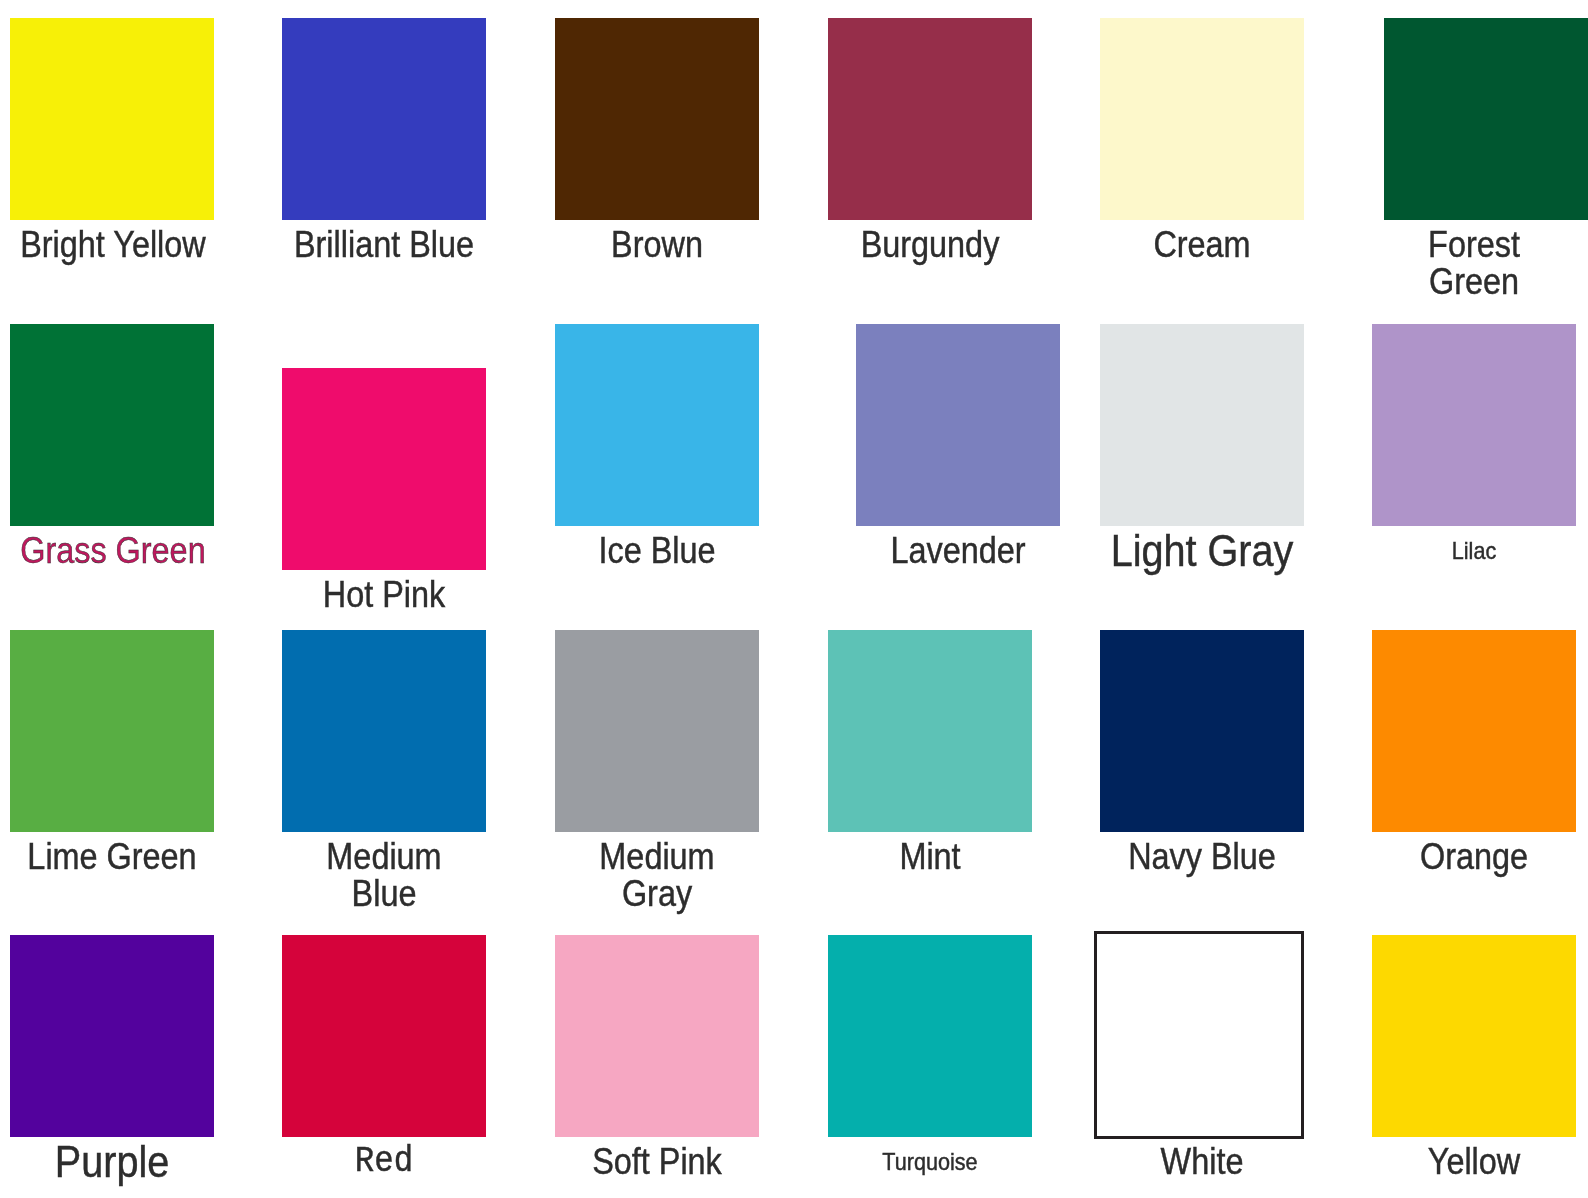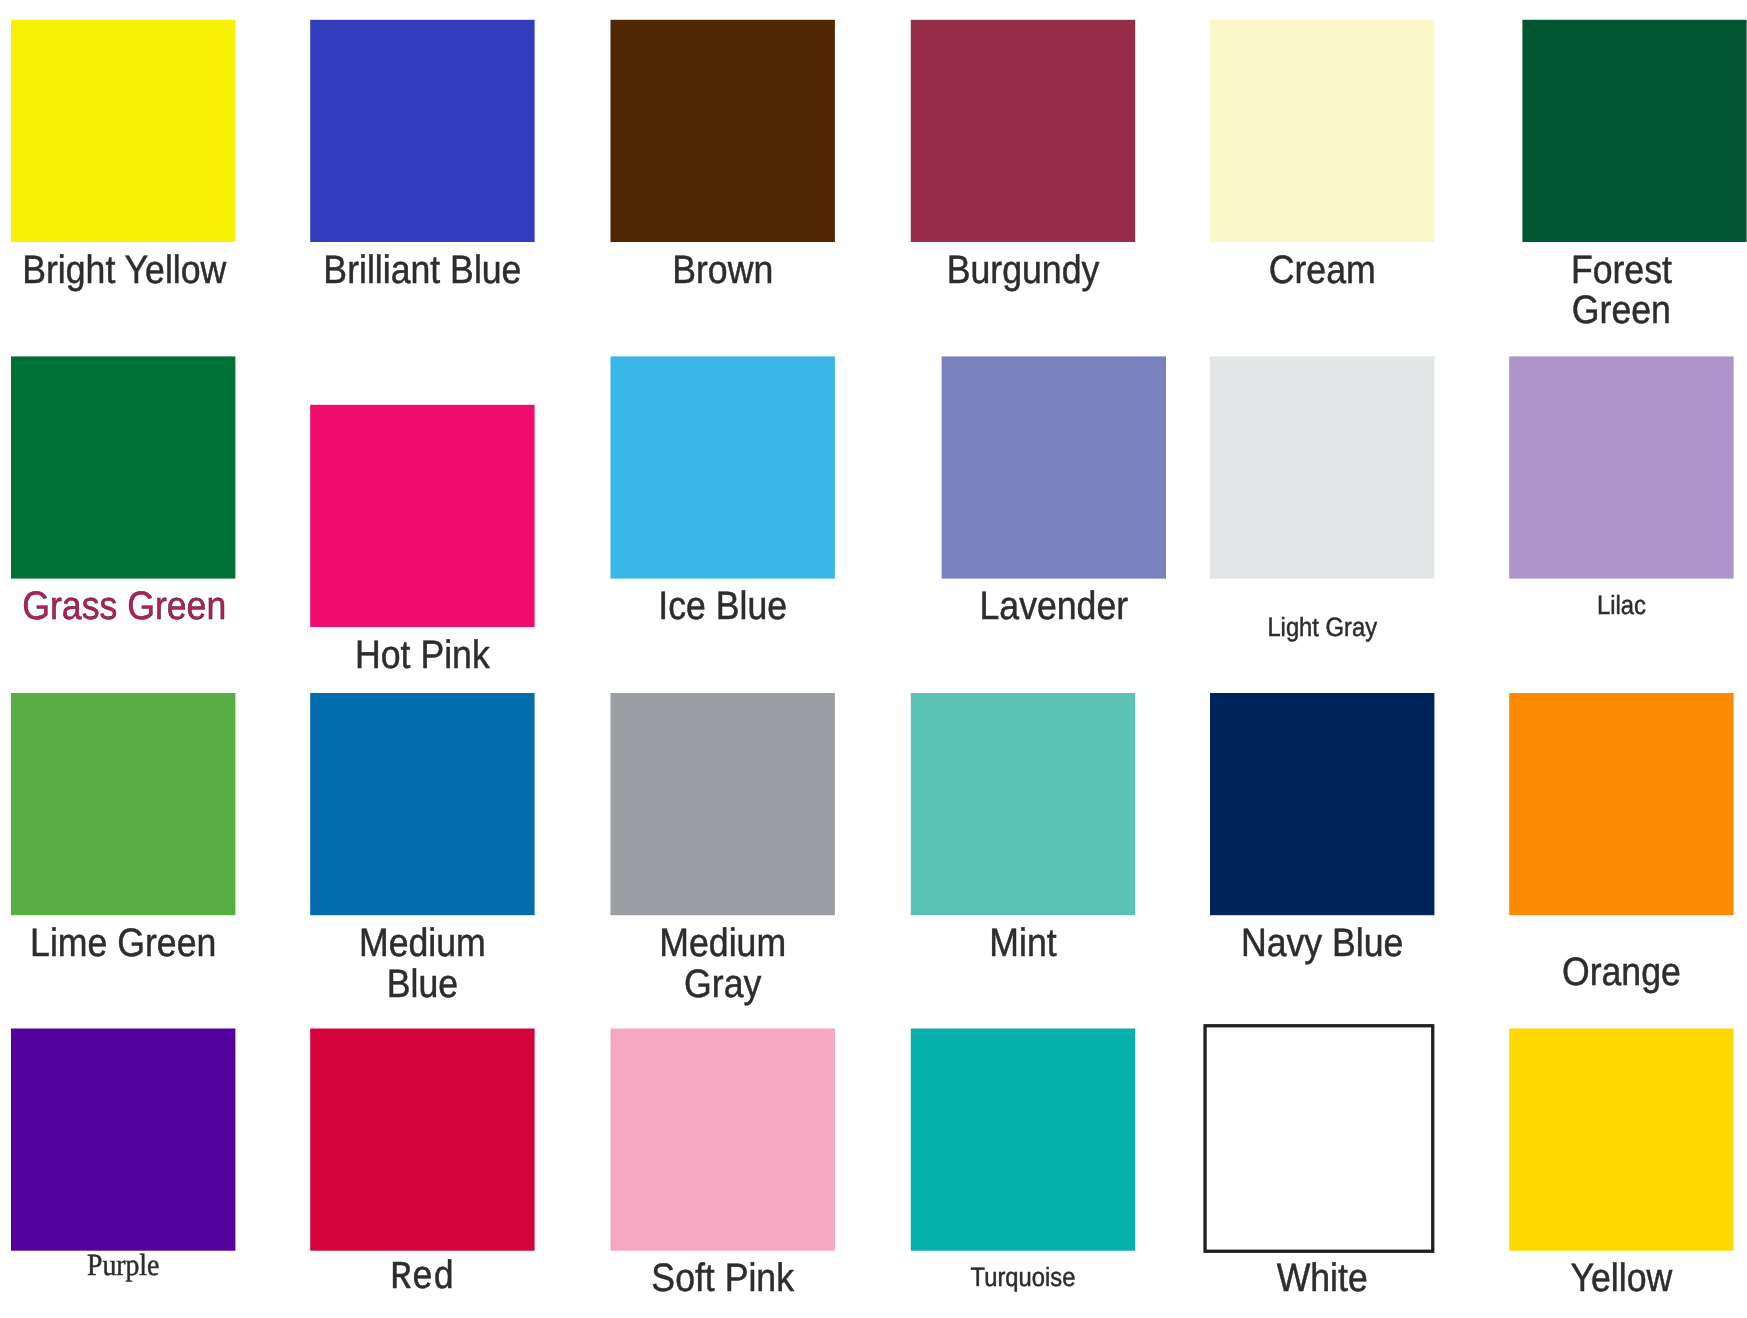--- a/index.html
+++ b/index.html
@@ -92,21 +92,21 @@
   </div>
   <div class="cell" style="left: 828px; top: 324px; width: 204px; margin-left: 28px;">
     <div class="swatch" style="width: 204px; height: 202px; background: rgb(123, 128, 190);"></div>
     <div class="label" style="width: 204px; top: 208px; color: rgb(45, 45, 45); font-size: 36px; line-height: 37px;">
       <span class="lbl-line">Lavender</span>
 
     </div>
   </div>
   <div class="cell" style="left: 1100px; top: 324px; width: 204px;">
     <div class="swatch" style="width: 204px; height: 202px; background: rgb(225, 229, 230);"></div>
-    <div class="label" style="width: 204px; top: 208px; color: rgb(45, 45, 45); font-size: 24px; line-height: 37px; margin-top: 20px;">
+    <div class="label" style="width: 204px; top: 208px; color: rgb(45, 45, 45); font-size: 44px; line-height: 37px;">
       <span class="lbl-line">Light Gray</span>
 
     </div>
   </div>
   <div class="cell" style="left: 1372px; top: 324px; width: 204px;">
     <div class="swatch" style="width: 204px; height: 202px; background: rgb(175, 148, 201);"></div>
     <div class="label" style="width: 204px; top: 208px; color: rgb(45, 45, 45); font-size: 24px; line-height: 37px;">
       <span class="lbl-line">Lilac</span>
 
     </div>
@@ -141,28 +141,28 @@
   </div>
   <div class="cell" style="left: 1100px; top: 630px; width: 204px;">
     <div class="swatch" style="width: 204px; height: 202px; background: rgb(0, 35, 92);"></div>
     <div class="label" style="width: 204px; top: 208px; color: rgb(45, 45, 45); font-size: 36px; line-height: 37px;">
       <span class="lbl-line">Navy Blue</span>
 
     </div>
   </div>
   <div class="cell" style="left: 1372px; top: 630px; width: 204px;">
     <div class="swatch" style="width: 204px; height: 202px; background: rgb(253, 138, 0);"></div>
-    <div class="label" style="width: 204px; top: 208px; color: rgb(45, 45, 45); font-size: 36px; line-height: 37px; margin-top: 26px;">
+    <div class="label" style="width: 204px; top: 208px; color: rgb(45, 45, 45); font-size: 36px; line-height: 37px;">
       <span class="lbl-line">Orange</span>
 
     </div>
   </div>
   <div class="cell" style="left: 10px; top: 935px; width: 204px;">
     <div class="swatch" style="width: 204px; height: 202px; background: rgb(83, 2, 157);"></div>
-    <div class="label" style="width: 204px; top: 197px; color: rgb(45, 45, 45); font-size: 28px; line-height: 37px; font-family: Liberation Serif, serif;">
+    <div class="label" style="width: 204px; top: 208px; color: rgb(45, 45, 45); font-size: 44px; line-height: 37px;">
       <span class="lbl-line">Purple</span>
 
     </div>
   </div>
   <div class="cell" style="left: 282px; top: 935px; width: 204px;">
     <div class="swatch" style="width: 204px; height: 202px; background: rgb(213, 3, 59);"></div>
     <div class="label" style="width: 204px; top: 208px; color: rgb(45, 45, 45); font-size: 36px; line-height: 37px; font-family: Liberation Mono, monospace;">
       <span class="lbl-line">Red</span>
 
     </div>

